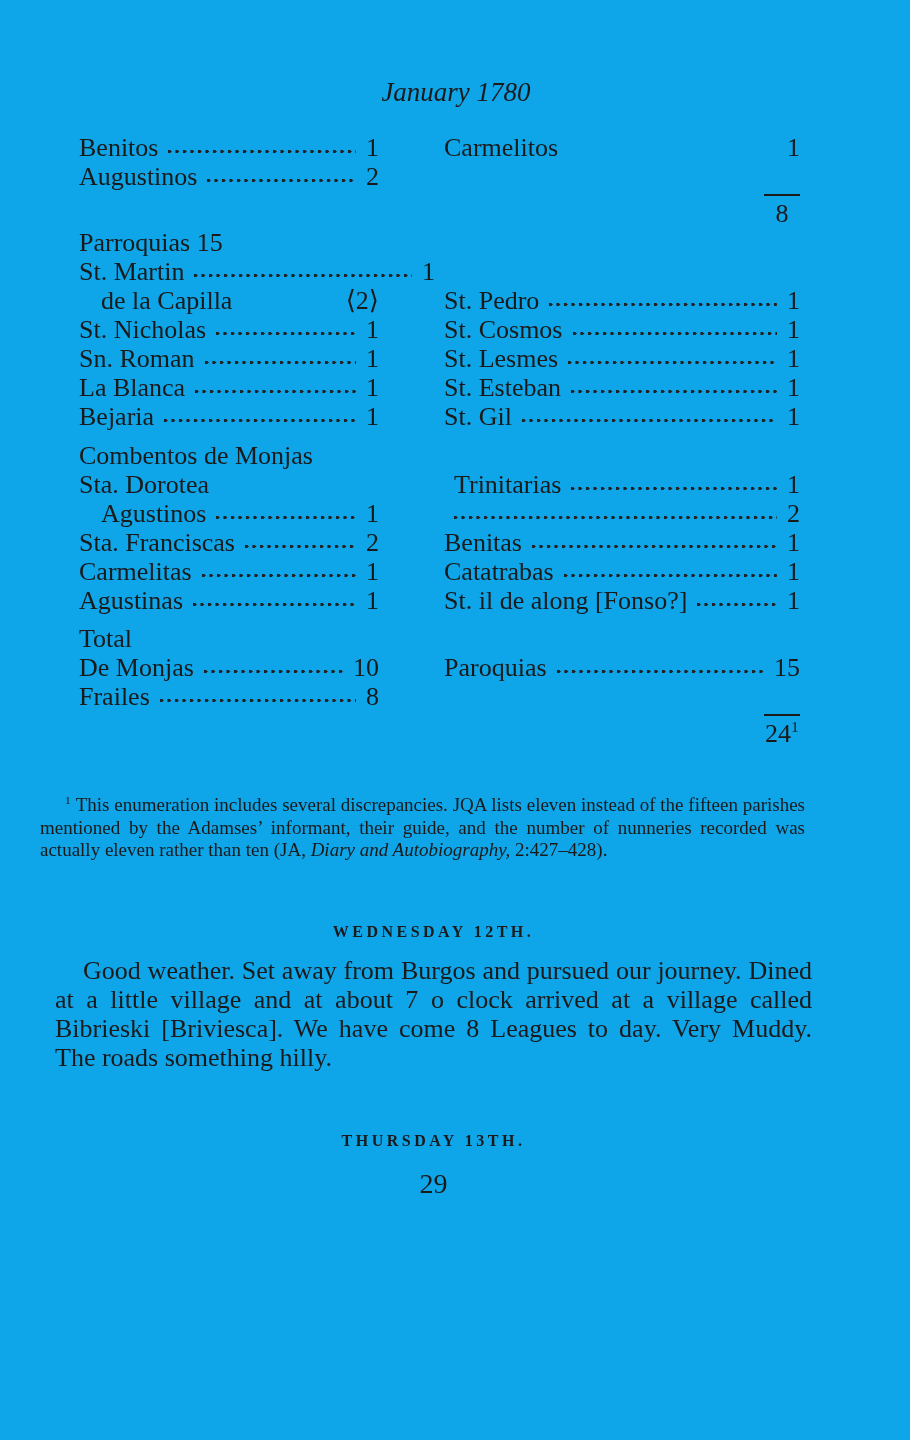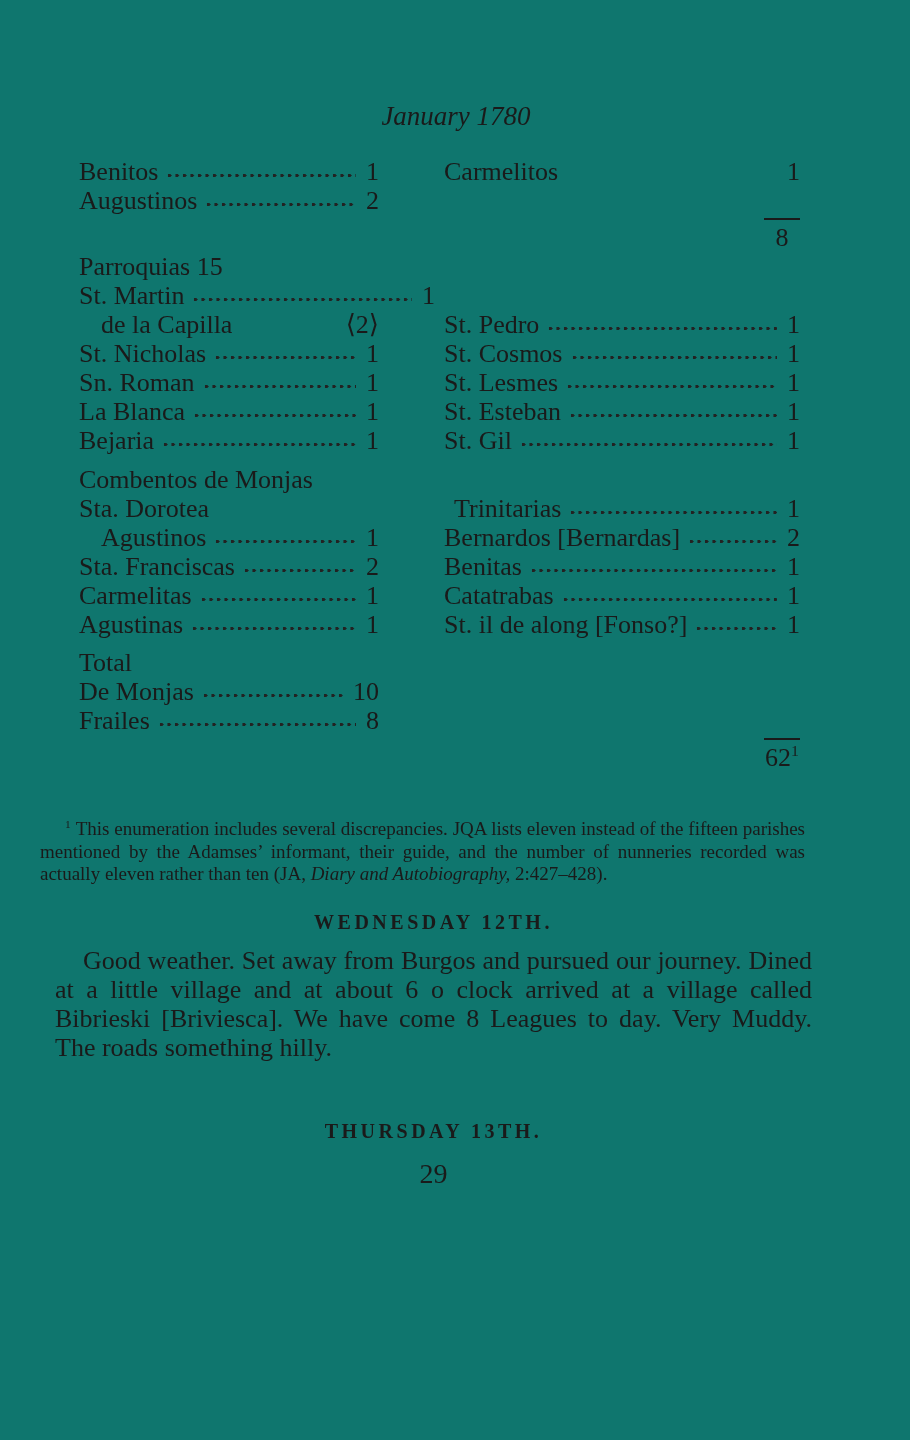--- a/index.html
+++ b/index.html
@@ -1,24 +1,24 @@
 <!DOCTYPE html>
 <html><head>
 <meta charset="utf-8">
 <style>
   html,body{margin:0;padding:0;background:#e8e8e8;}
   .page{
     position:relative;
     width:910px;height:1440px;
-    background:#0f766e;
+    background:#0ea5e9;
     color:#1a1a1a;
     font-family:"Liberation Serif","DejaVu Serif",serif;
     font-size:26px;line-height:29px;
     box-sizing:border-box;
-    padding-top:102px;
+    padding-top:78px;
     overflow:hidden;
   }
   .running-head{
     text-align:center;font-style:italic;font-size:27px;
     margin:0 110px 26px 112px;
   }
   .acct{margin:0 110px 0 79px;}
   .tbl-header{text-align:left;margin:0;}
   .tbl-header.gap-sm{margin-top:10px;}
   .tbl-header.gap-xs{margin-top:9px;}
@@ -44,22 +44,22 @@
     min-width:36px;text-align:center;padding-top:3px;
   }
   sup{font-size:60%;line-height:0;}
   .footnote{
     margin:46px 105px 0 40px;
     font-size:19px;line-height:22.5px;
     text-align:justify;text-indent:25px;
   }
   .footnote sup{margin-right:5px;}
   .entry-heading{
-    margin:24px 98px 0 55px;
-    font-size:20px;line-height:24px;font-weight:bold;
+    margin:58px 98px 0 55px;
+    font-size:16px;line-height:24px;font-weight:bold;
     letter-spacing:3.5px;text-align:center;
   }
   .entry-heading.second{margin-top:57px;}
   .entry-body{
     margin:12px 98px 0 55px;
     text-align:justify;text-indent:28px;
   }
   .page-number{
     margin:16px 98px 0 55px;
     text-align:center;font-size:28px;
@@ -183,21 +183,20 @@
         <span class="val">1</span>
       </div>
     </div>
     <div class="row">
       <div class="entry left">
         <span class="lbl indent">Agustinos</span>
         <span class="dots"></span>
         <span class="val">1</span>
       </div>
       <div class="entry right">
-        <span class="lbl">Bernardos [Bernardas]</span>
         <span class="dots"></span>
         <span class="val">2</span>
       </div>
     </div>
     <div class="row">
       <div class="entry left">
         <span class="lbl">Sta. Franciscas</span>
         <span class="dots"></span>
         <span class="val">2</span>
       </div>
@@ -231,44 +230,49 @@
         <span class="val">1</span>
       </div>
     </div>
 
     <div class="tbl-header gap-xs">Total</div>
     <div class="row">
       <div class="entry left">
         <span class="lbl">De Monjas</span>
         <span class="dots"></span>
         <span class="val">10</span>
+      </div>
+      <div class="entry right">
+        <span class="lbl">Paroquias</span>
+        <span class="dots"></span>
+        <span class="val">15</span>
       </div>
     </div>
     <div class="row">
       <div class="entry left">
         <span class="lbl">Frailes</span>
         <span class="dots"></span>
         <span class="val">8</span>
       </div>
       <div class="entry right"></div>
     </div>
     <div class="row sum-row">
       <div class="entry left"></div>
       <div class="entry right end">
-        <span class="sum-box"><span>62</span><sup>1</sup></span>
+        <span class="sum-box"><span>24</span><sup>1</sup></span>
       </div>
     </div>
 
   </div>
 
   <p class="footnote"><sup>1</sup><span>This enumeration includes several discrepancies. JQA lists eleven instead of the fifteen parishes mentioned by the Adamses’ informant, their guide, and the number of nunneries recorded was actually eleven rather than ten (JA, </span><i>Diary and Autobiography,</i><span> 2:427–428).</span></p>
 
   <section>
     <h3 class="entry-heading">WEDNESDAY 12TH.</h3>
-    <p class="entry-body">Good weather. Set away from Burgos and pursued our journey. Dined at a little village and at about 6 o clock arrived at a village called Bibrieski [Briviesca]. We have come 8 Leagues to day. Very Muddy. The roads something hilly.</p>
+    <p class="entry-body">Good weather. Set away from Burgos and pursued our journey. Dined at a little village and at about 7 o clock arrived at a village called Bibrieski [Briviesca]. We have come 8 Leagues to day. Very Muddy. The roads something hilly.</p>
   </section>
 
   <section>
     <h3 class="entry-heading second">THURSDAY 13TH.</h3>
   </section>
 
   <div class="page-number">29</div>
 
 </div>
 

